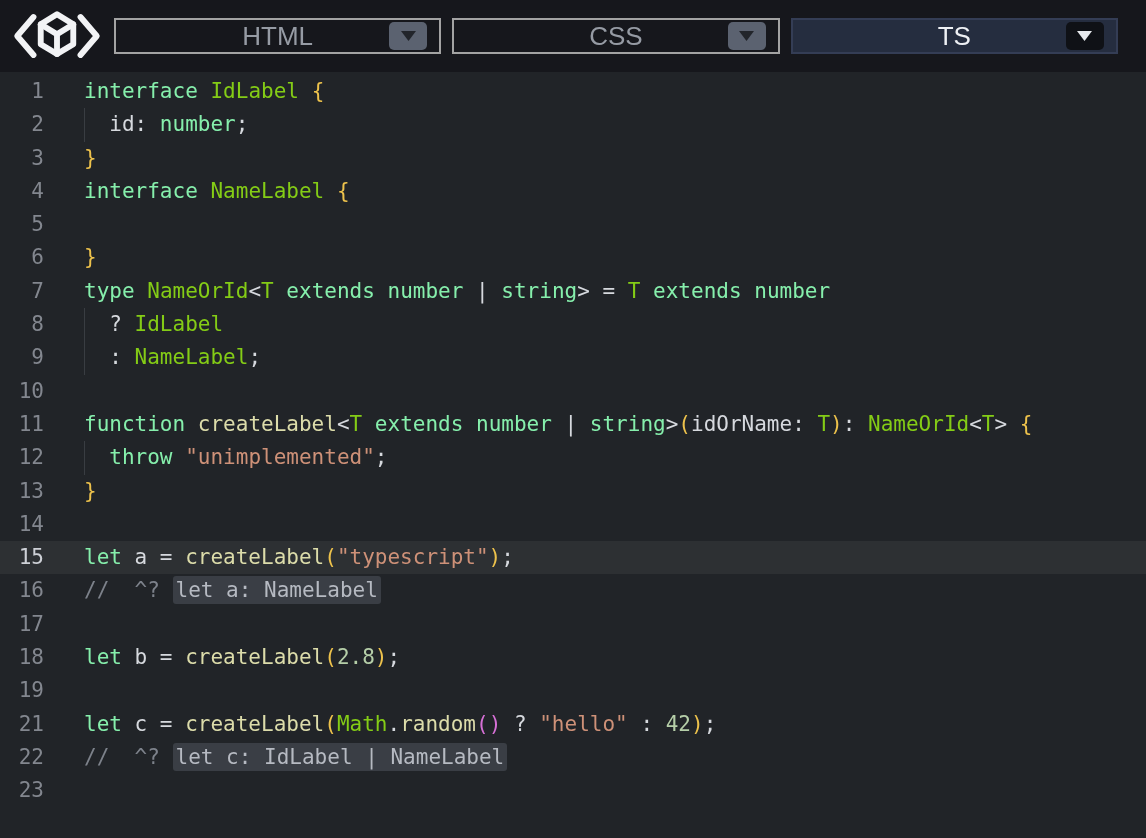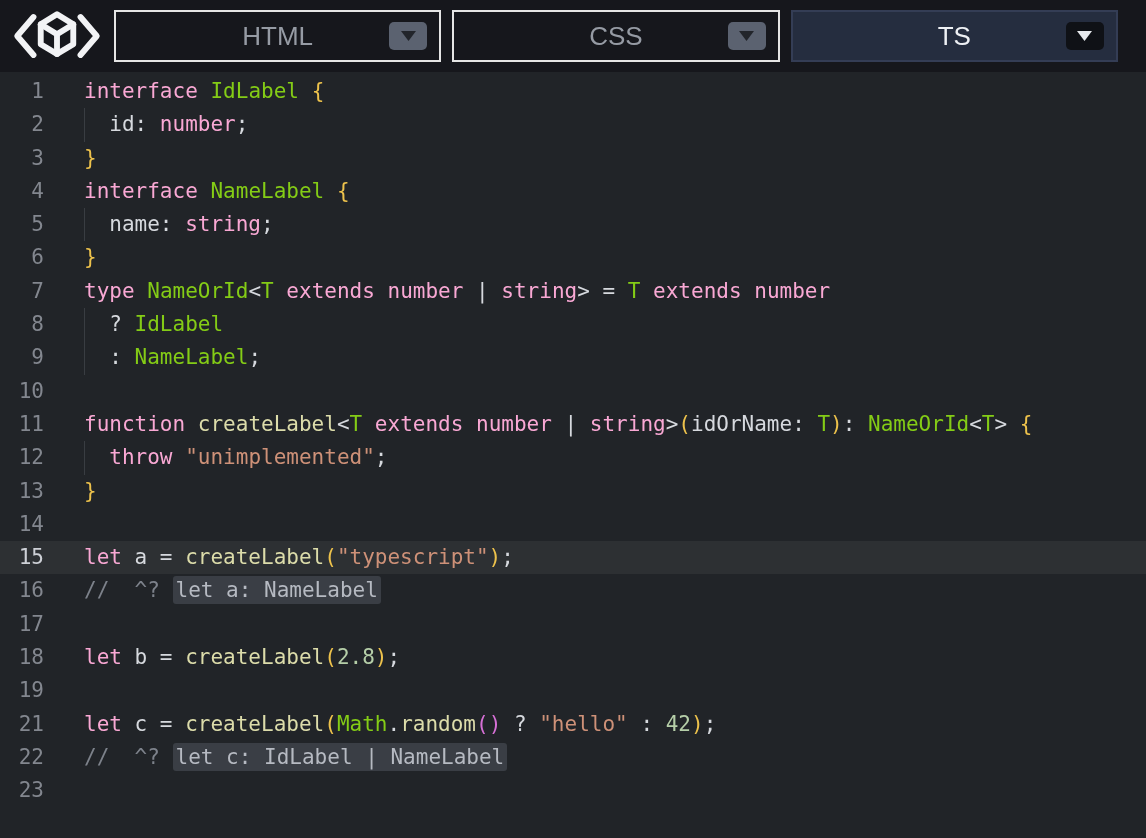--- a/index.html
+++ b/index.html
@@ -13,22 +13,22 @@
     height:72px;background:#16171c;
     display:flex;align-items:center;
   }
   .logo{
     width:114px;flex:none;display:flex;align-items:center;justify-content:center;
   }
   .tab-bar{
     flex:1;display:flex;gap:11px;padding-right:28px;align-items:center;
   }
   .tab{
-    flex:1;height:52px;box-sizing:border-box;
-    border:2px solid #e5e5e5;background:transparent;
+    flex:1;height:36px;box-sizing:border-box;
+    border:2px solid #a3a3a3;background:transparent;
     display:flex;align-items:center;justify-content:center;position:relative;
     color:#969ba4;font-family:"Liberation Sans",sans-serif;font-size:26px;
     cursor:pointer;
   }
   .tab-caret{
     position:absolute;right:12px;top:50%;transform:translateY(-50%);
     width:38px;height:28px;border-radius:5px;background:#5b6270;
     display:flex;align-items:center;justify-content:center;
   }
   .tab-caret svg polygon{fill:#22252b;}
@@ -52,21 +52,21 @@
     width:44px;flex:none;text-align:right;color:#83878f;
     user-select:none;
   }
   .line.active .ln{color:#cdd0d6;}
   .lc{margin-left:40px;position:relative;color:#d6d9de;}
   .guide{
     position:absolute;left:0;top:0;bottom:0;width:0;
     border-left:1px solid rgba(185,195,205,0.16);
   }
   
-  .t-kw{color:#f9a8d4;}
+  .t-kw{color:#86efac;}
   .t-ty{color:#84cc16;}
   .t-fn{color:#dcdcaa;}
   .t-st{color:#ce9178;}
   .t-nu{color:#b5cea8;}
   .t-pl{color:#d6d9de;}
   .t-b1{color:#edc24c;}
   .t-b2{color:#d670d6;}
   .t-cm{color:#7d828b;}
   .t-tw{
     background:#3a3e45;color:#b6bac2;border-radius:3px;padding:2px 3px;
@@ -114,21 +114,21 @@
       </div>
     </div>
 </div>
 
 <div class="editor">
   <div>
       <div class="line"><span class="ln">1</span><span class="lc"><span class="t-kw">interface</span><span class="t-pl"> </span><span class="t-ty">IdLabel</span><span class="t-pl"> </span><span class="t-b1">{</span></span></div>
       <div class="line"><span class="ln">2</span><span class="lc"><i class="guide"></i><span class="t-pl">  id: </span><span class="t-kw">number</span><span class="t-pl">;</span></span></div>
       <div class="line"><span class="ln">3</span><span class="lc"><span class="t-b1">}</span></span></div>
       <div class="line"><span class="ln">4</span><span class="lc"><span class="t-kw">interface</span><span class="t-pl"> </span><span class="t-ty">NameLabel</span><span class="t-pl"> </span><span class="t-b1">{</span></span></div>
-      <div class="line"><span class="ln">5</span><span class="lc"><i class="guide"></i><span class="t-pl">  name: </span><span class="t-kw">string</span><span class="t-pl">;</span></span></div>
+      <div class="line"><span class="ln">5</span></div>
       <div class="line"><span class="ln">6</span><span class="lc"><span class="t-b1">}</span></span></div>
       <div class="line"><span class="ln">7</span><span class="lc"><span class="t-kw">type</span><span class="t-pl"> </span><span class="t-ty">NameOrId</span><span class="t-pl">&lt;</span><span class="t-ty">T</span><span class="t-pl"> </span><span class="t-kw">extends</span><span class="t-pl"> </span><span class="t-kw">number</span><span class="t-pl"> | </span><span class="t-kw">string</span><span class="t-pl">&gt; = </span><span class="t-ty">T</span><span class="t-pl"> </span><span class="t-kw">extends</span><span class="t-pl"> </span><span class="t-kw">number</span></span></div>
       <div class="line"><span class="ln">8</span><span class="lc"><i class="guide"></i><span class="t-pl">  ? </span><span class="t-ty">IdLabel</span></span></div>
       <div class="line"><span class="ln">9</span><span class="lc"><i class="guide"></i><span class="t-pl">  : </span><span class="t-ty">NameLabel</span><span class="t-pl">;</span></span></div>
       <div class="line"><span class="ln">10</span><span class="lc"></span></div>
       <div class="line"><span class="ln">11</span><span class="lc"><span class="t-kw">function</span><span class="t-pl"> </span><span class="t-fn">createLabel</span><span class="t-pl">&lt;</span><span class="t-ty">T</span><span class="t-pl"> </span><span class="t-kw">extends</span><span class="t-pl"> </span><span class="t-kw">number</span><span class="t-pl"> | </span><span class="t-kw">string</span><span class="t-pl">&gt;</span><span class="t-b1">(</span><span class="t-pl">idOrName: </span><span class="t-ty">T</span><span class="t-b1">)</span><span class="t-pl">: </span><span class="t-ty">NameOrId</span><span class="t-pl">&lt;</span><span class="t-ty">T</span><span class="t-pl">&gt; </span><span class="t-b1">{</span></span></div>
       <div class="line"><span class="ln">12</span><span class="lc"><i class="guide"></i><span class="t-kw">  throw</span><span class="t-pl"> </span><span class="t-st">"unimplemented"</span><span class="t-pl">;</span></span></div>
       <div class="line"><span class="ln">13</span><span class="lc"><span class="t-b1">}</span></span></div>
       <div class="line"><span class="ln">14</span><span class="lc"></span></div>
       <div class="line active"><span class="ln">15</span><span class="lc"><span class="t-kw">let</span><span class="t-pl"> a = </span><span class="t-fn">createLabel</span><span class="t-b1">(</span><span class="t-st">"typescript"</span><span class="t-b1">)</span><span class="t-pl">;</span></span></div>

